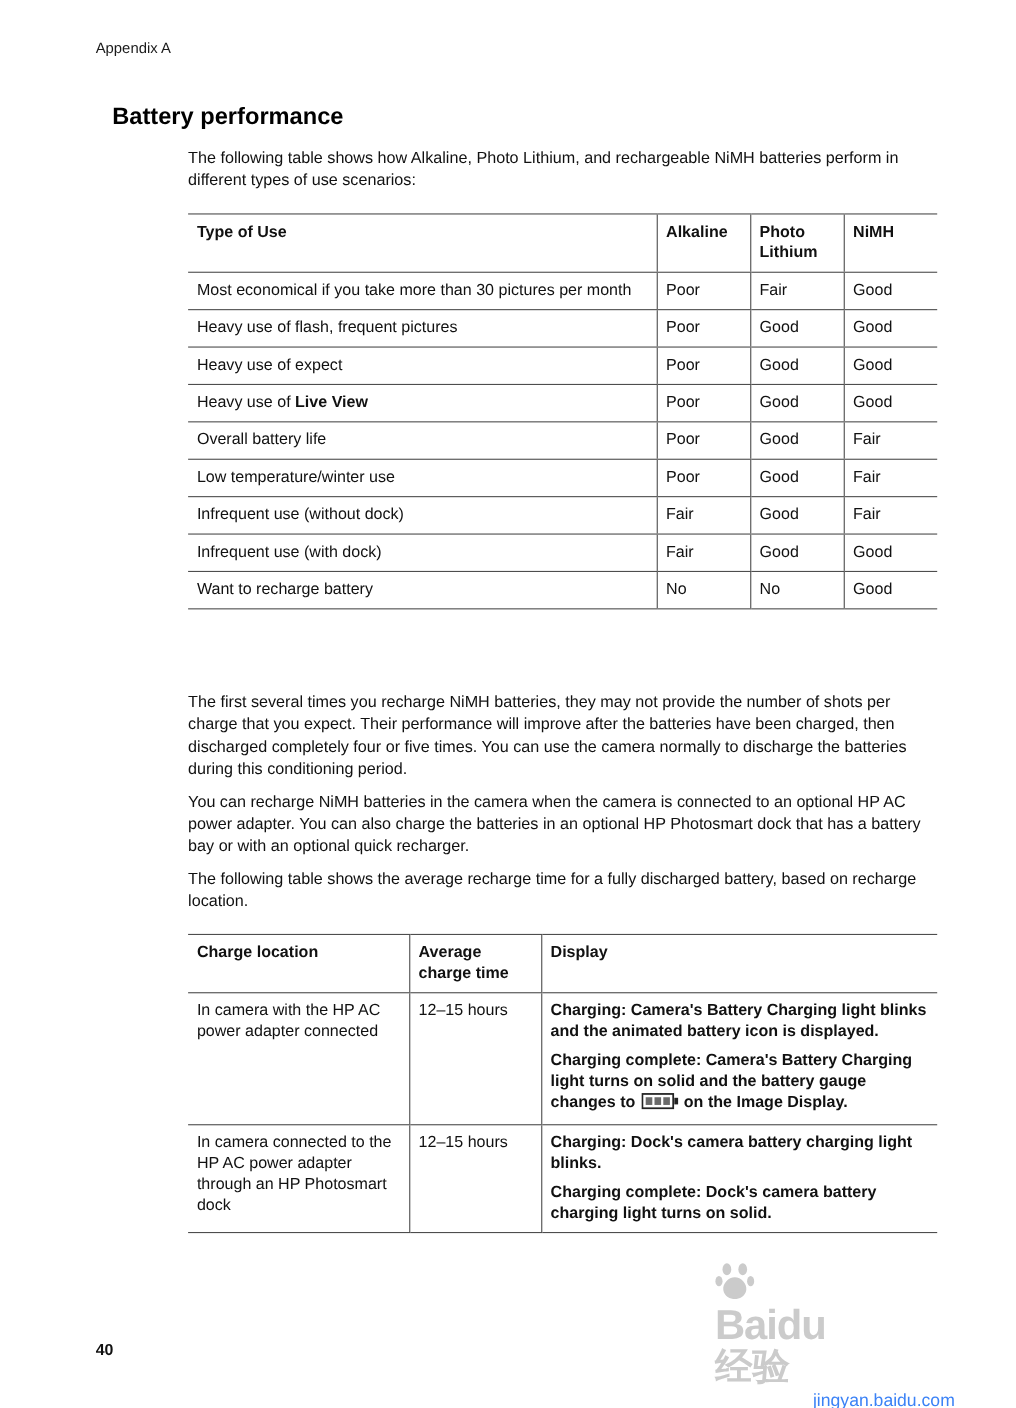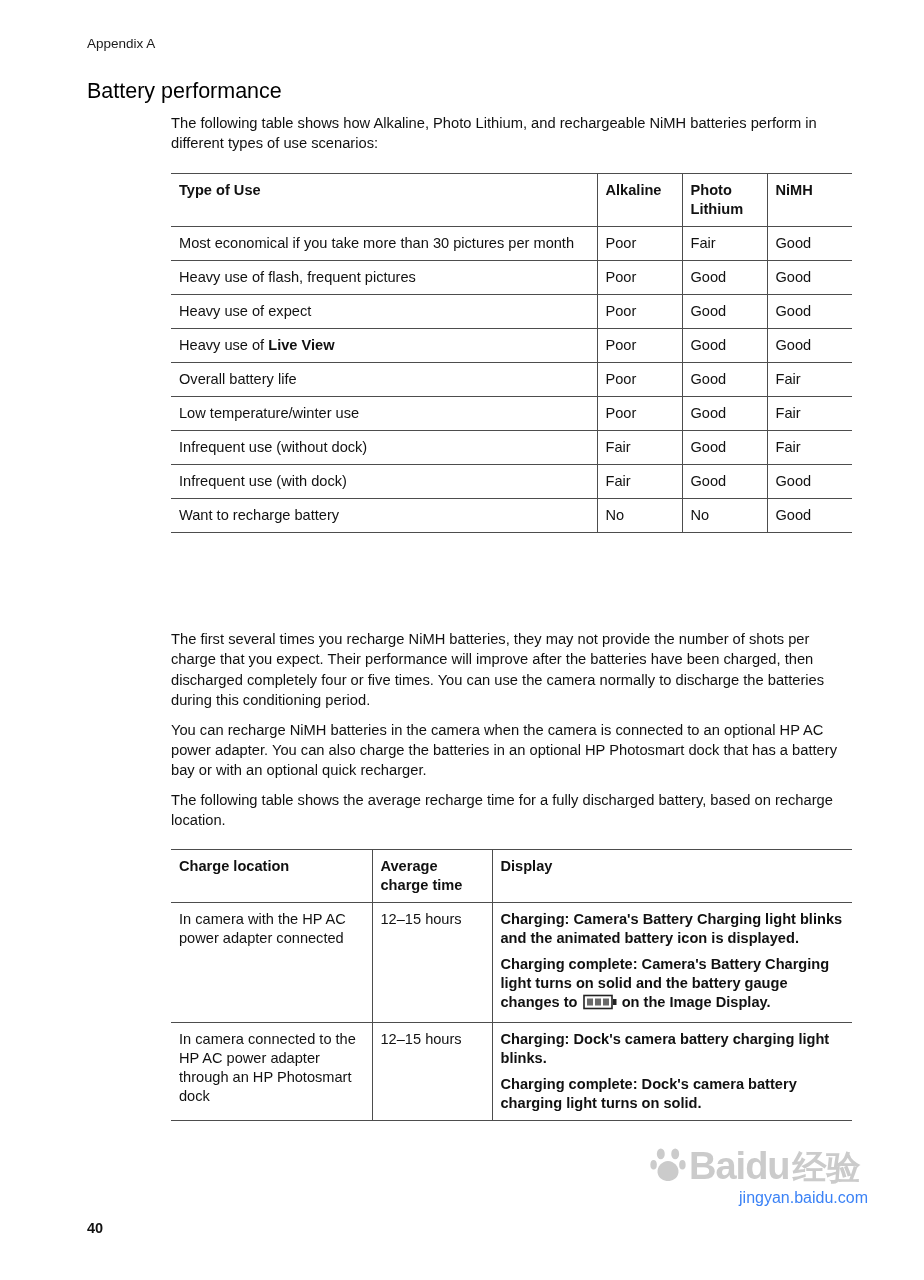--- a/index.html
+++ b/index.html
@@ -9,21 +9,21 @@
     font-family: "Liberation Sans", "DejaVu Sans", sans-serif; color: #111;
     overflow: hidden;
   }
   .page { position: relative; width: 876px; height: 1280px; }
 
   .running-header { position: absolute; left: 87px; top: 36px; font-size: 13.5px; color: #1a1a1a; }
 
   .section { position: absolute; left: 87px; width: 766px; }
   .sec1 { top: 79px; }
   .sec2 { top: 620px; }
-  .h1 { margin: 0; font-size: 21.5px; font-weight: normal; color: #000; }
+  .h1 { margin: 15px; font-size: 21.5px; font-weight: bold; color: #000; }
   .indent { margin-left: 84px; }
   .para { font-size: 14.7px; line-height: 20.4px; margin: 9px 0 3px 0; color: #111; }
 
   .doc-table { border-collapse: collapse; width: 681px; font-size: 14.6px; table-layout: fixed; }
   .t1 { margin-top: 19px; }
   .t2 { margin-top: 18px; }
   .doc-table th, .doc-table td {
     border-top: 1px solid #4d4d4d; border-bottom: 1px solid #4d4d4d;
     padding: 7px 9px 7px 8px; text-align: left; vertical-align: top; line-height: 19px;
   }
@@ -34,21 +34,21 @@
   .t2 .c-loc { width: 201px; }
   .t2 .c-time { width: 120px; }
   .t2 .c-sig { width: 360px; }
   .sig-para { margin: 0 0 7px 0; font-weight: bold; }
   .sig-para:last-child { margin-bottom: 0; }
   .battery-icon { display: inline-block; vertical-align: -3px; padding: 0 1px; }
 
   .page-number { position: absolute; left: 87px; top: 1220px; font-weight: bold; font-size: 14.5px; }
 
   .watermark { position: absolute; left: 650px; top: 1146px; width: 218px; color: #cbcbcb; }
-  .wm-top { display: flex; align-items: flex-end; gap: 3px; }
+  .wm-top { display: flex; gap: 3px; flex-direction: column; }
   .wm-paw { display: inline-block; width: 36px; height: 36px; margin-bottom: 2px; }
   .wm-brand { font-size: 38px; font-weight: bold; line-height: 0.95; letter-spacing: -1px; }
   .wm-cn { font-size: 34px; font-weight: bold; line-height: 1; }
   .wm-url { text-align: right; font-size: 16px; margin-top: 5px; color: #3b82f6; }
 </style>
 </head>
 <body>
 
 <div class="page">
 

